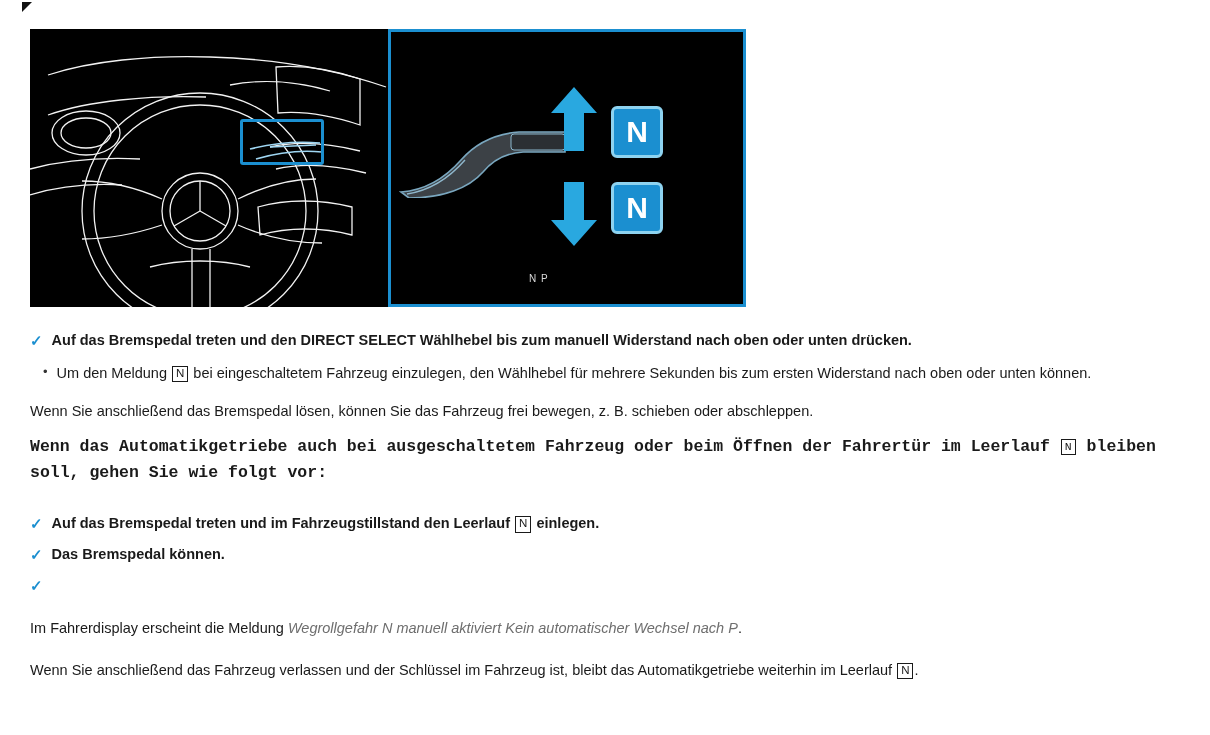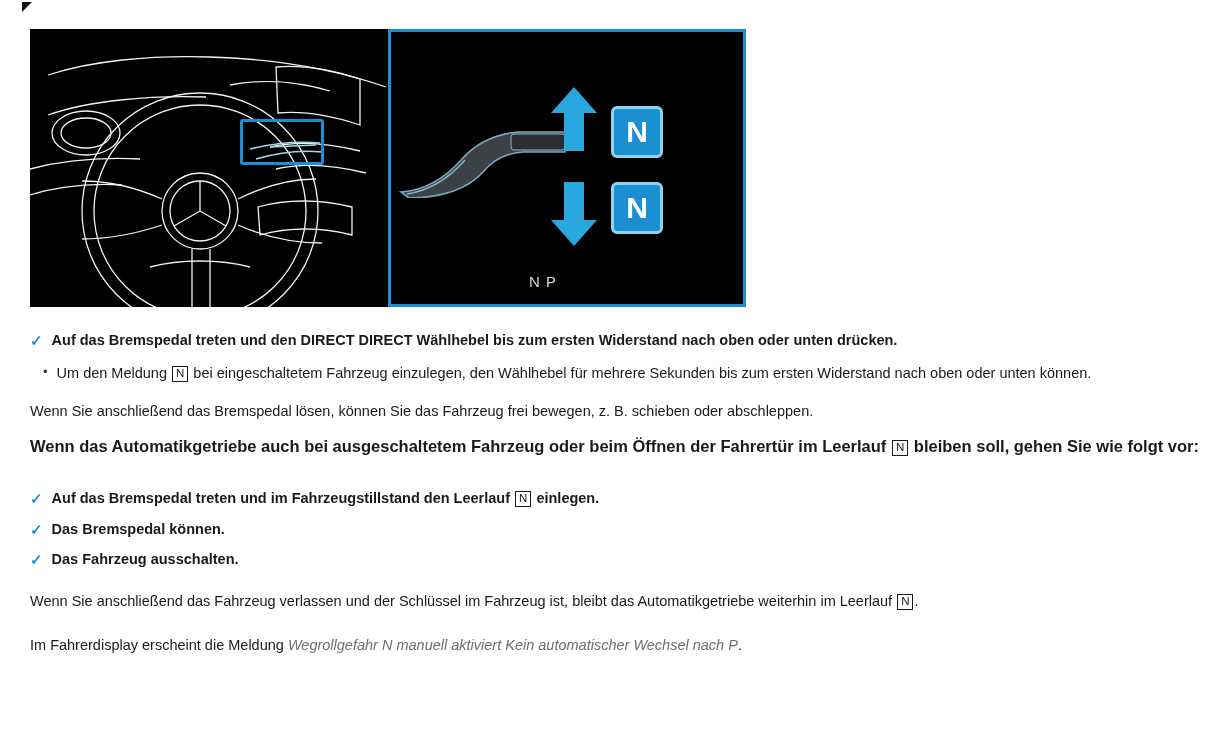--- a/index.html
+++ b/index.html
@@ -95,21 +95,21 @@
     left: 8px;
     top: 86px;
     width: 170px;
     height: 80px;
   }
   .np-label {
     position: absolute;
     left: 130px;
     top: 155px;
     color: #d8d8d8;
-    font-size: 15px;
+    font-size: 10px;
     letter-spacing: 1px;
     font-family: "Liberation Sans", sans-serif;
   }
 
   
   .content {
     position: absolute;
     left: 30px;
     top: 330px;
     width: 1170px;
@@ -139,21 +139,21 @@
   .bullet-row .dot {
     color: #333;
     margin-right: 9px;
     font-size: 13px;
     line-height: 1.45;
   }
   .para {
     margin: 16px 0 12px 0;
     font-size: 14.5px;
   }
-  .para-gap { margin-top: 30px; }
+  .para-gap { margin-top: 30px; font-family: Liberation Mono, monospace; }
   .heading {
     font-weight: bold;
     font-size: 16.5px;
     line-height: 1.55;
     margin: 0 0 22px 0;
     max-width: 1175px;
   }
   .glyph {
     display: inline-block;
     border: 1px solid #1a1a1a;
@@ -245,21 +245,21 @@
 
       <div class="nbadge nbadge-top">N</div>
       <div class="nbadge nbadge-bottom">N</div>
     </div>
   </div>
 
   <div class="content">
 
     <div class="step">
       <span class="check">✓</span>
-      <span>Auf das Bremspedal treten und den DIRECT DIRECT Wählhebel bis zum ersten Widerstand nach oben oder unten drücken.</span>
+      <span>Auf das Bremspedal treten und den DIRECT SELECT Wählhebel bis zum manuell Widerstand nach oben oder unten drücken.</span>
     </div>
 
     <div class="bullet-row">
       <span class="dot">•</span>
       <span>
         <span>Um den Meldung</span>
         <span class="glyph">N</span>
         <span>bei eingeschaltetem Fahrzeug einzulegen, den Wählhebel für mehrere Sekunden bis zum ersten Widerstand nach oben oder unten können.</span>
       </span>
     </div>
@@ -282,28 +282,27 @@
         </span>
       </div>
 
       <div class="step tight">
         <span class="check">✓</span>
         <span>Das Bremspedal können.</span>
       </div>
 
       <div class="step tight">
         <span class="check">✓</span>
-        <span>Das Fahrzeug ausschalten.</span>
       </div>
     </div>
+
+    <p class="para" style="margin-top:22px">
+      <span>Im Fahrerdisplay erscheint die Meldung</span>
+      <span class="msg">Wegrollgefahr N manuell aktiviert Kein automatischer Wechsel nach P</span><span>.</span>
+    </p>
 
     <p class="para" style="margin-top:20px">
       <span>Wenn Sie anschließend das Fahrzeug verlassen und der Schlüssel im Fahrzeug ist, bleibt das Automatikgetriebe weiterhin im Leerlauf</span>
       <span class="glyph">N</span><span>.</span>
     </p>
 
-    <p class="para" style="margin-top:22px">
-      <span>Im Fahrerdisplay erscheint die Meldung</span>
-      <span class="msg">Wegrollgefahr N manuell aktiviert Kein automatischer Wechsel nach P</span><span>.</span>
-    </p>
-
   </div>
 </div>
 
 </body></html>

